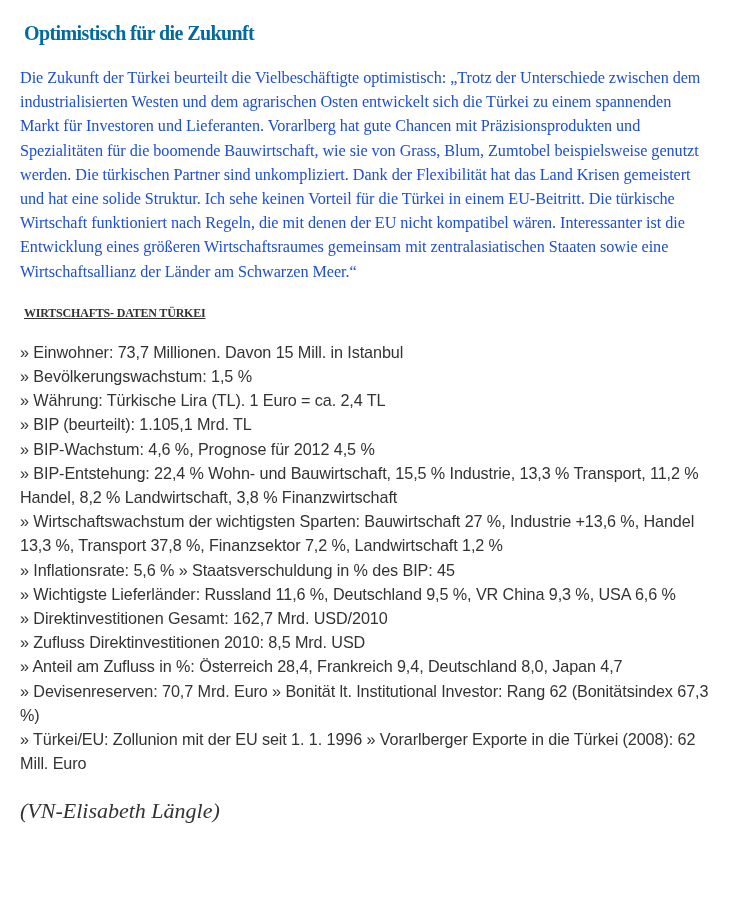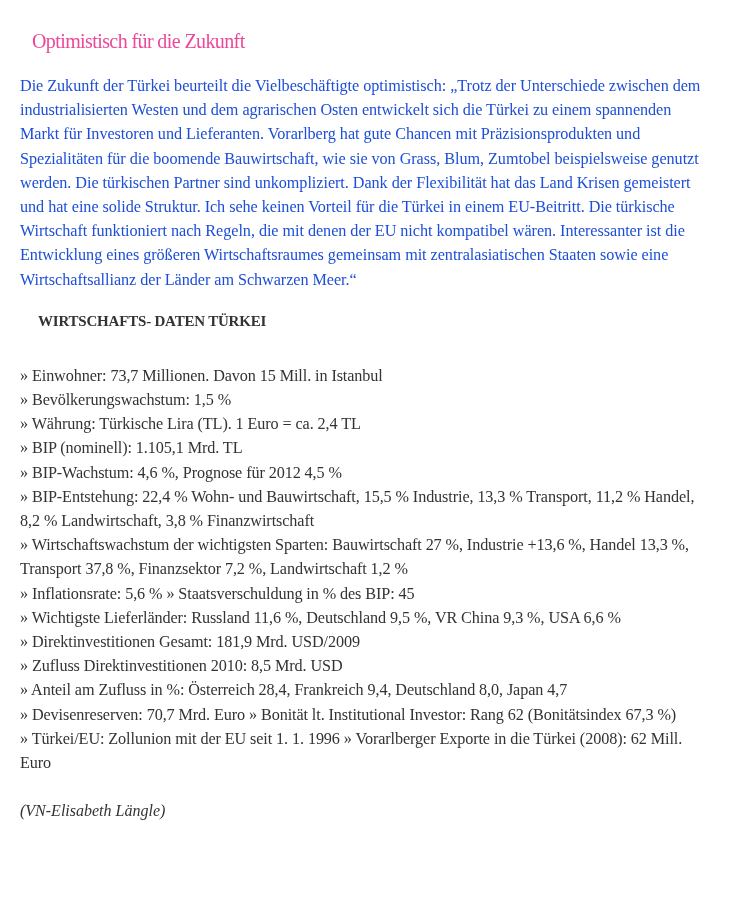--- a/index.html
+++ b/index.html
@@ -14,90 +14,91 @@
       font-family: "DejaVu Serif", "Liberation Serif", serif;
       color: #333333;
     }
     .article {
       padding: 14px 20px 0 20px;
       box-sizing: border-box;
       width: 730px;
     }
     .title {
       font-family: "Liberation Serif", "DejaVu Serif", serif;
-      font-weight: normal;
+      font-weight: bold;
       font-size: 20px;
       letter-spacing: -0.6px;
-      color: #ec4899;
-      margin: 12px;
+      color: #0369a1;
+      margin: 4px;
       line-height: 26px;
       padding-top: 2px;
     }
     .body-paragraph {
       font-family: "Liberation Serif", "DejaVu Serif", serif;
       font-size: 16.2px;
       line-height: 24.2px;
       margin: 20px 0 0 0;
       color: #1d4ed8;
       letter-spacing: -0.05px;
     }
     .section-heading {
       font-family: "Liberation Serif", "DejaVu Serif", serif;
       font-weight: bold;
-      font-size: 15px;
+      font-size: 12px;
+      text-decoration: underline;
       text-transform: uppercase;
       color: #333333;
-      margin: 18px 0 0 18px;
+      margin: 18px 0 0 4px;
       line-height: 22px;
       letter-spacing: -0.2px;
     }
     .facts-list {
       list-style: none;
-      margin: 32px 0 0 0;
+      margin: 16px 0 0 0;
       padding: 0;
-      font-family: Liberation Serif, serif;
+      font-family: Liberation Sans, sans-serif;
       font-size: 16.2px;
       line-height: 24.2px;
       color: #333333;
       letter-spacing: -0.1px;
     }
     .facts-list li {
       margin: 0;
       padding: 0;
     }
     .byline {
       font-family: "Liberation Serif", "DejaVu Serif", serif;
       font-style: italic;
-      font-size: 16px;
+      font-size: 22px;
       line-height: 24px;
       color: #333333;
       margin: 24px 0 0 0;
     }
   </style>
 </head>
 <body>
 
 <div class="article">
   <h2 class="title">Optimistisch für die Zukunft</h2>
 
   <p class="body-paragraph">Die Zukunft der Türkei beurteilt die Vielbeschäftigte optimistisch: „Trotz der Unterschiede zwischen dem industrialisierten Westen und dem agrarischen Osten entwickelt sich die Türkei zu einem spannenden Markt für Investoren und Lieferanten. Vorarlberg hat gute Chancen mit Präzisionsprodukten und Spezialitäten für die boomende Bauwirtschaft, wie sie von Grass, Blum, Zumtobel beispielsweise genutzt werden. Die türkischen Partner sind unkompliziert. Dank der Flexibilität hat das Land Krisen gemeistert und hat eine solide Struktur. Ich sehe keinen Vorteil für die Türkei in einem EU-Beitritt. Die türkische Wirtschaft funktioniert nach Regeln, die mit denen der EU nicht kompatibel wären. Interessanter ist die Entwicklung eines größeren Wirtschaftsraumes gemeinsam mit zentralasiatischen Staaten sowie eine Wirtschaftsallianz der Länder am Schwarzen Meer.“</p>
 
   <h3 class="section-heading">WIRTSCHAFTS- DATEN TÜRKEI</h3>
 
   <ul class="facts-list">
     <li>» Einwohner: 73,7 Millionen. Davon 15 Mill. in Istanbul</li>
     <li>» Bevölkerungswachstum: 1,5 %</li>
     <li>» Währung: Türkische Lira (TL). 1 Euro = ca. 2,4 TL</li>
-    <li>» BIP (nominell): 1.105,1 Mrd. TL</li>
+    <li>» BIP (beurteilt): 1.105,1 Mrd. TL</li>
     <li>» BIP-Wachstum: 4,6 %, Prognose für 2012 4,5 %</li>
     <li>» BIP-Entstehung: 22,4 % Wohn- und Bauwirtschaft, 15,5 % Industrie, 13,3 % Transport, 11,2 % Handel, 8,2 % Landwirtschaft, 3,8 % Finanzwirtschaft</li>
     <li>» Wirtschaftswachstum der wichtigsten Sparten: Bauwirtschaft 27 %, Industrie +13,6 %, Handel 13,3 %, Transport 37,8 %, Finanzsektor 7,2 %, Landwirtschaft 1,2 %</li>
     <li>» Inflationsrate: 5,6 % » Staatsverschuldung in % des BIP: 45</li>
     <li>» Wichtigste Lieferländer: Russland 11,6 %, Deutschland 9,5 %, VR China 9,3 %, USA 6,6 %</li>
-    <li>» Direktinvestitionen Gesamt: 181,9 Mrd. USD/2009</li>
+    <li>» Direktinvestitionen Gesamt: 162,7 Mrd. USD/2010</li>
     <li>» Zufluss Direktinvestitionen 2010: 8,5 Mrd. USD</li>
     <li>» Anteil am Zufluss in %: Österreich 28,4, Frankreich 9,4, Deutschland 8,0, Japan 4,7</li>
     <li>» Devisenreserven: 70,7 Mrd. Euro » Bonität lt. Institutional Investor: Rang 62 (Bonitätsindex 67,3 %)</li>
     <li>» Türkei/EU: Zollunion mit der EU seit 1. 1. 1996 » Vorarlberger Exporte in die Türkei (2008): 62 Mill. Euro</li>
   </ul>
 
   <p class="byline">(VN-Elisabeth Längle)</p>
 </div>
 
 </body></html>

